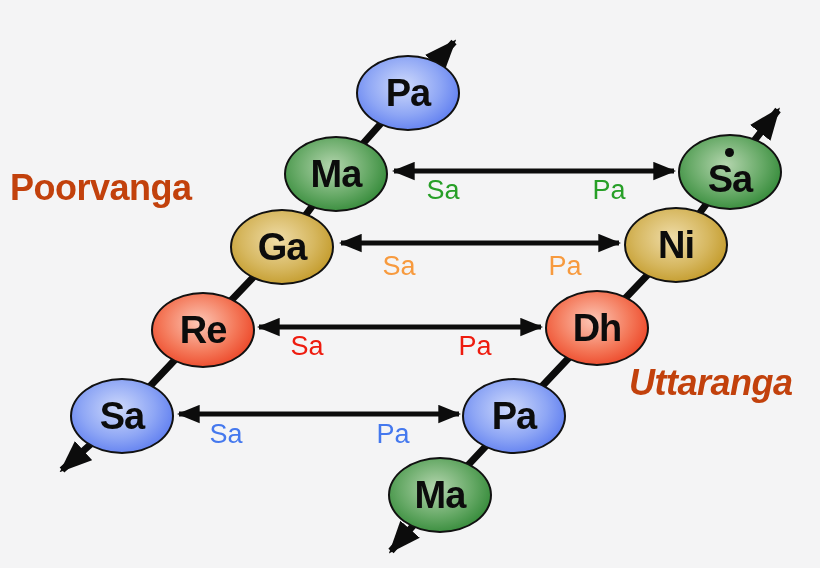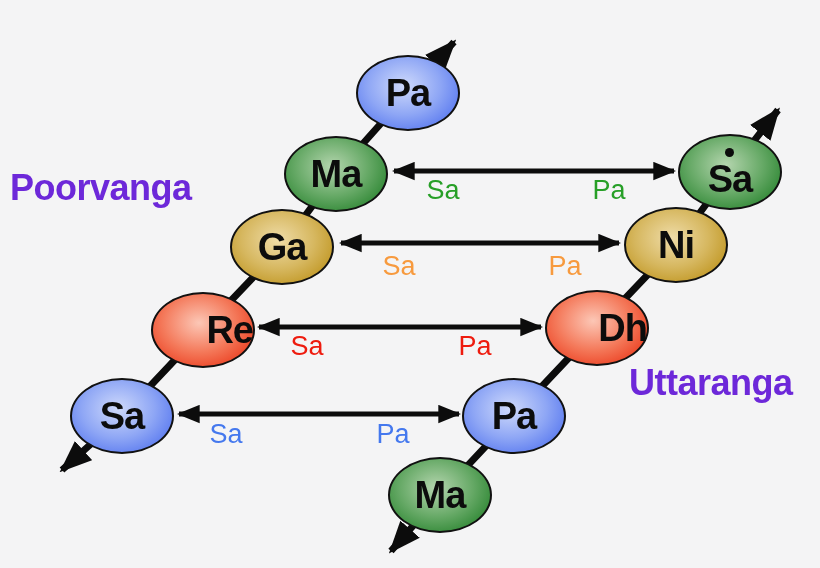--- a/index.html
+++ b/index.html
@@ -15,38 +15,38 @@
     border-radius:50%;display:flex;align-items:center;justify-content:center;
     box-sizing:border-box;z-index:3;
   }
   .node-label{
     font-size:38px;font-weight:bold;color:#0c0c0c;line-height:1;
     letter-spacing:-1px;
   }
   .node-blue {background:radial-gradient(ellipse at 46% 40%, #ced9fb 0%, #8ea6f5 48%, #4a6cee 92%);}
   .node-green{background:radial-gradient(ellipse at 46% 40%, #b4d5ae 0%, #66a966 48%, #1d7c24 92%);}
   .node-gold {background:radial-gradient(ellipse at 46% 40%, #efdca8 0%, #d6b75f 48%, #ba8d11 92%);text-align:center;}
-  .node-red  {background:radial-gradient(ellipse at 46% 40%, #fcc7b6 0%, #f4795a 48%, #e92f11 92%);justify-content:flex-end;}
+  .node-red  {background:radial-gradient(ellipse at 46% 40%, #fcc7b6 0%, #f4795a 48%, #e92f11 92%);}
   .octave-dot{
     position:absolute;top:12px;left:calc(50% - 5px);width:9px;height:9px;
     border-radius:50%;background:#0c0c0c;
   }
   .node-shift .node-label{padding-top:13px;}
   
   .ilabel{
     position:absolute;transform:translate(-50%,-50%);font-size:27px;
     font-weight:400;line-height:1;z-index:4;white-space:nowrap;
   }
   
   .title{
-    position:absolute;font-size:36px;font-weight:bold;color:#6d28d9;
+    position:absolute;font-size:36px;font-weight:bold;color:#c2410c;
     line-height:1;z-index:4;white-space:nowrap;letter-spacing:-0.5px;
   }
   .title-left {left:10px;top:170px;}
-  .title-right{left:629px;top:365px;}
+  .title-right{left:629px;top:365px;font-style:italic;}
   svg{z-index:1;}
 </style>
 </head>
 <body>
 
 <div class="stage">
 
   <svg class="layer" width="820" height="568" viewBox="0 0 820 568">
     <defs>
       <marker id="ah" viewBox="0 0 10 8" refX="9" refY="4" markerWidth="4.6" markerHeight="3.8" orient="auto-start-reverse" markerUnits="strokeWidth">

